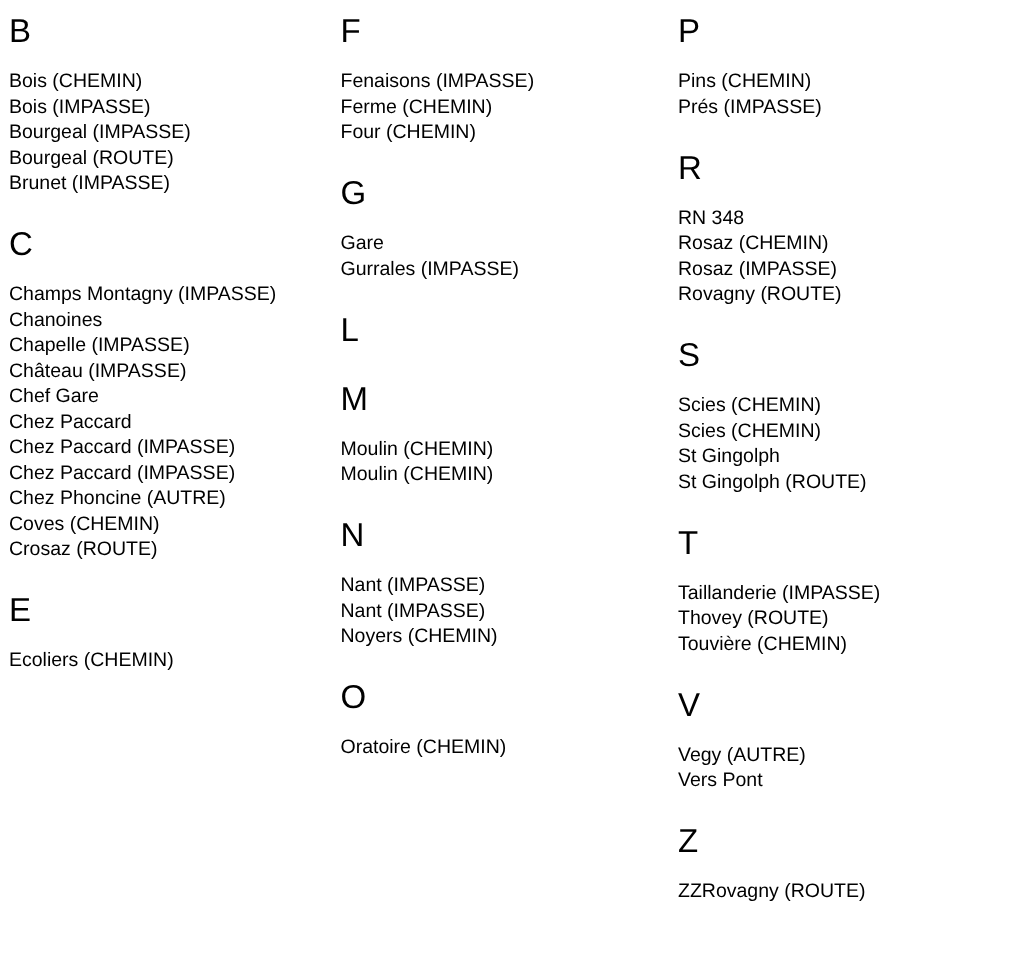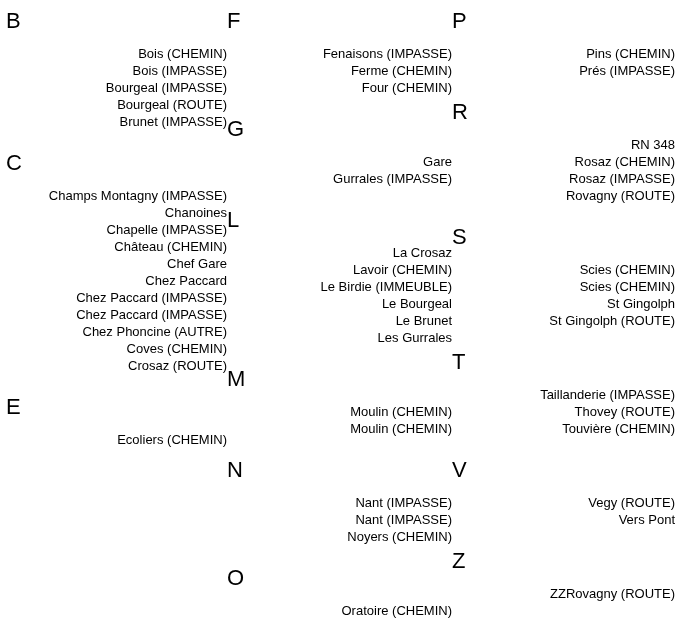--- a/index.html
+++ b/index.html
@@ -31,21 +31,20 @@
     font-size: 22px;
     line-height: 26px;
     font-weight: normal;
     margin: 0 0 11px 0;
     padding: 0;
   }
   .street-list {
     list-style: none;
     margin: 0;
     padding: 0;
-    text-align: right;
   }
   .street-item {
     font-size: 13px;
     line-height: 17px;
     white-space: nowrap;
   }
 </style>
 </head>
 <body>
 
@@ -60,21 +59,21 @@
           <li class="street-item">Bourgeal (ROUTE)</li>
           <li class="street-item">Brunet (IMPASSE)</li>
         </ul>
       </section>
       <section class="letter-section">
         <h2 class="letter-heading">C</h2>
         <ul class="street-list">
           <li class="street-item">Champs Montagny (IMPASSE)</li>
           <li class="street-item">Chanoines</li>
           <li class="street-item">Chapelle (IMPASSE)</li>
-          <li class="street-item">Château (CHEMIN)</li>
+          <li class="street-item">Château (IMPASSE)</li>
           <li class="street-item">Chef Gare</li>
           <li class="street-item">Chez Paccard</li>
           <li class="street-item">Chez Paccard (IMPASSE)</li>
           <li class="street-item">Chez Paccard (IMPASSE)</li>
           <li class="street-item">Chez Phoncine (AUTRE)</li>
           <li class="street-item">Coves (CHEMIN)</li>
           <li class="street-item">Crosaz (ROUTE)</li>
         </ul>
       </section>
       <section class="letter-section">
@@ -95,28 +94,20 @@
       </section>
       <section class="letter-section">
         <h2 class="letter-heading">G</h2>
         <ul class="street-list">
           <li class="street-item">Gare</li>
           <li class="street-item">Gurrales (IMPASSE)</li>
         </ul>
       </section>
       <section class="letter-section">
         <h2 class="letter-heading">L</h2>
-        <ul class="street-list">
-          <li class="street-item">La Crosaz</li>
-          <li class="street-item">Lavoir (CHEMIN)</li>
-          <li class="street-item">Le Birdie (IMMEUBLE)</li>
-          <li class="street-item">Le Bourgeal</li>
-          <li class="street-item">Le Brunet</li>
-          <li class="street-item">Les Gurrales</li>
-        </ul>
       </section>
       <section class="letter-section">
         <h2 class="letter-heading">M</h2>
         <ul class="street-list">
           <li class="street-item">Moulin (CHEMIN)</li>
           <li class="street-item">Moulin (CHEMIN)</li>
         </ul>
       </section>
       <section class="letter-section">
         <h2 class="letter-heading">N</h2>
@@ -163,21 +154,21 @@
         <h2 class="letter-heading">T</h2>
         <ul class="street-list">
           <li class="street-item">Taillanderie (IMPASSE)</li>
           <li class="street-item">Thovey (ROUTE)</li>
           <li class="street-item">Touvière (CHEMIN)</li>
         </ul>
       </section>
       <section class="letter-section">
         <h2 class="letter-heading">V</h2>
         <ul class="street-list">
-          <li class="street-item">Vegy (ROUTE)</li>
+          <li class="street-item">Vegy (AUTRE)</li>
           <li class="street-item">Vers Pont</li>
         </ul>
       </section>
       <section class="letter-section">
         <h2 class="letter-heading">Z</h2>
         <ul class="street-list">
           <li class="street-item">ZZRovagny (ROUTE)</li>
         </ul>
       </section>
     </div>

